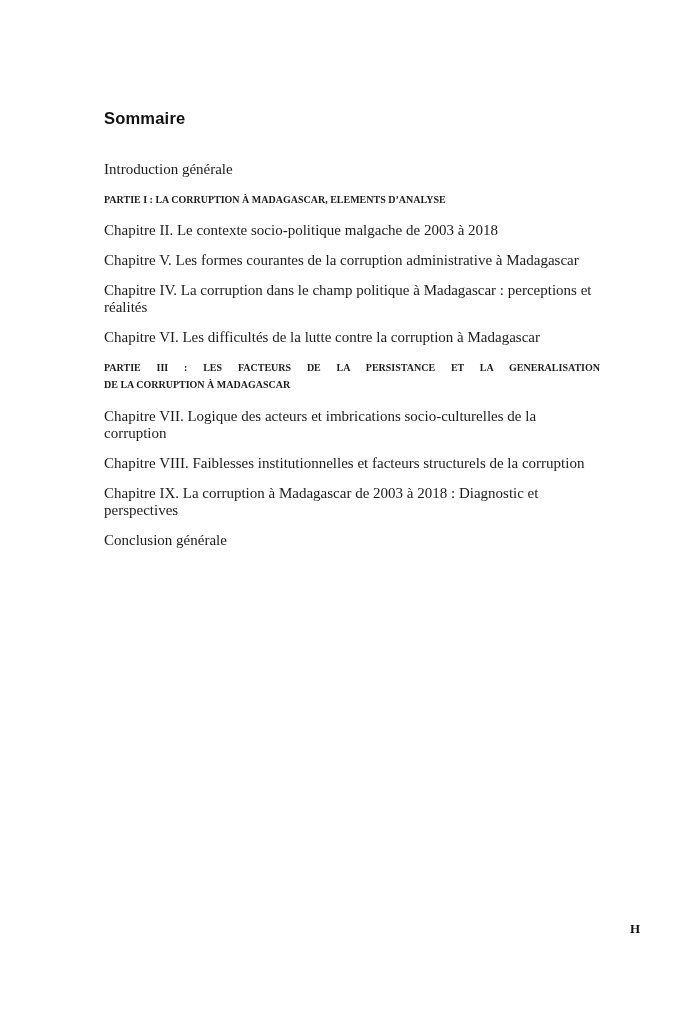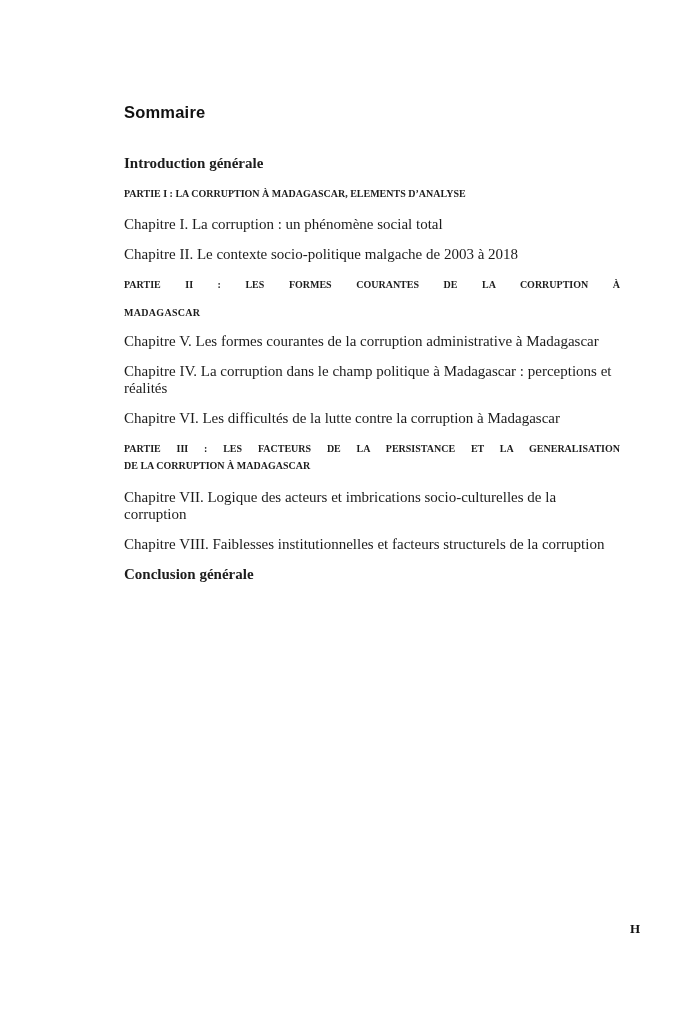--- a/index.html
+++ b/index.html
@@ -10,39 +10,38 @@
   }
   .page {
     position: relative;
     width: 700px; height: 1028px;
     background: #ffffff;
     color: #1c1c1c;
     overflow: hidden;
   }
   .content {
     position: absolute;
-    left: 104px; top: 103px;
+    left: 104px; top: 109px;
     width: 496px;
-    margin-left: 20px;
   }
   .doc-title {
     font-family: "Liberation Sans", sans-serif;
     font-size: 16.5px;
     font-weight: 700;
     letter-spacing: 0.2px;
     margin: 0 0 33px 0;
     color: #111111;
   }
   .entry {
     font-size: 15px;
     line-height: 17px;
     margin: 0 0 13px 0;
     white-space: pre-wrap;
   }
-  .entry.bold { font-weight: 700; }
+  .entry.bold { font-weight: 400; }
   .part {
     font-weight: 700;
     font-size: 10px;
     line-height: 17px;
     margin: 0 0 13px 0;
   }
   .part .jline {
     text-align: justify;
     text-align-last: justify;
   }
@@ -68,38 +67,34 @@
   <div class="content">
 
     <h1 class="doc-title">Sommaire</h1>
 
     <div class="entry bold">Introduction générale</div>
 
     <div class="part part-single">
       <div class="line-1">PARTIE I : LA CORRUPTION À MADAGASCAR, ELEMENTS D’ANALYSE</div>
     </div>
 
-    <div class="entry">Chapitre I. La corruption : un phénomène social total</div>
     <div class="entry">Chapitre II. Le contexte socio-politique malgache de 2003 à 2018</div>
 
-    <div class="part part-2">
-      <div class="line-1 jline">PARTIE II : LES FORMES COURANTES DE LA CORRUPTION À</div>
-      <div class="line-2">MADAGASCAR</div>
-    </div>
 
     <div class="entry">Chapitre V. Les formes courantes de la corruption administrative à Madagascar</div>
     <div class="entry">Chapitre IV. La corruption dans le champ politique à Madagascar : perceptions et réalités</div>
     <div class="entry">Chapitre VI. Les difficultés de la lutte contre la corruption à Madagascar</div>
 
     <div class="part part-3">
       <div class="line-1 jline">PARTIE III : LES FACTEURS DE LA PERSISTANCE ET LA GENERALISATION</div>
       <div class="line-2">DE LA CORRUPTION À MADAGASCAR</div>
     </div>
 
     <div class="entry">Chapitre VII. Logique des acteurs et imbrications socio-culturelles de la corruption</div>
     <div class="entry">Chapitre VIII. Faiblesses institutionnelles et facteurs structurels de la corruption</div>
+    <div class="entry">Chapitre IX. La corruption à Madagascar de 2003 à 2018 : Diagnostic et perspectives</div>
 
     <div class="entry bold conclusion">Conclusion générale</div>
 
   </div>
 
   <div class="page-number">H</div>
 </div>
 
 </body></html>

